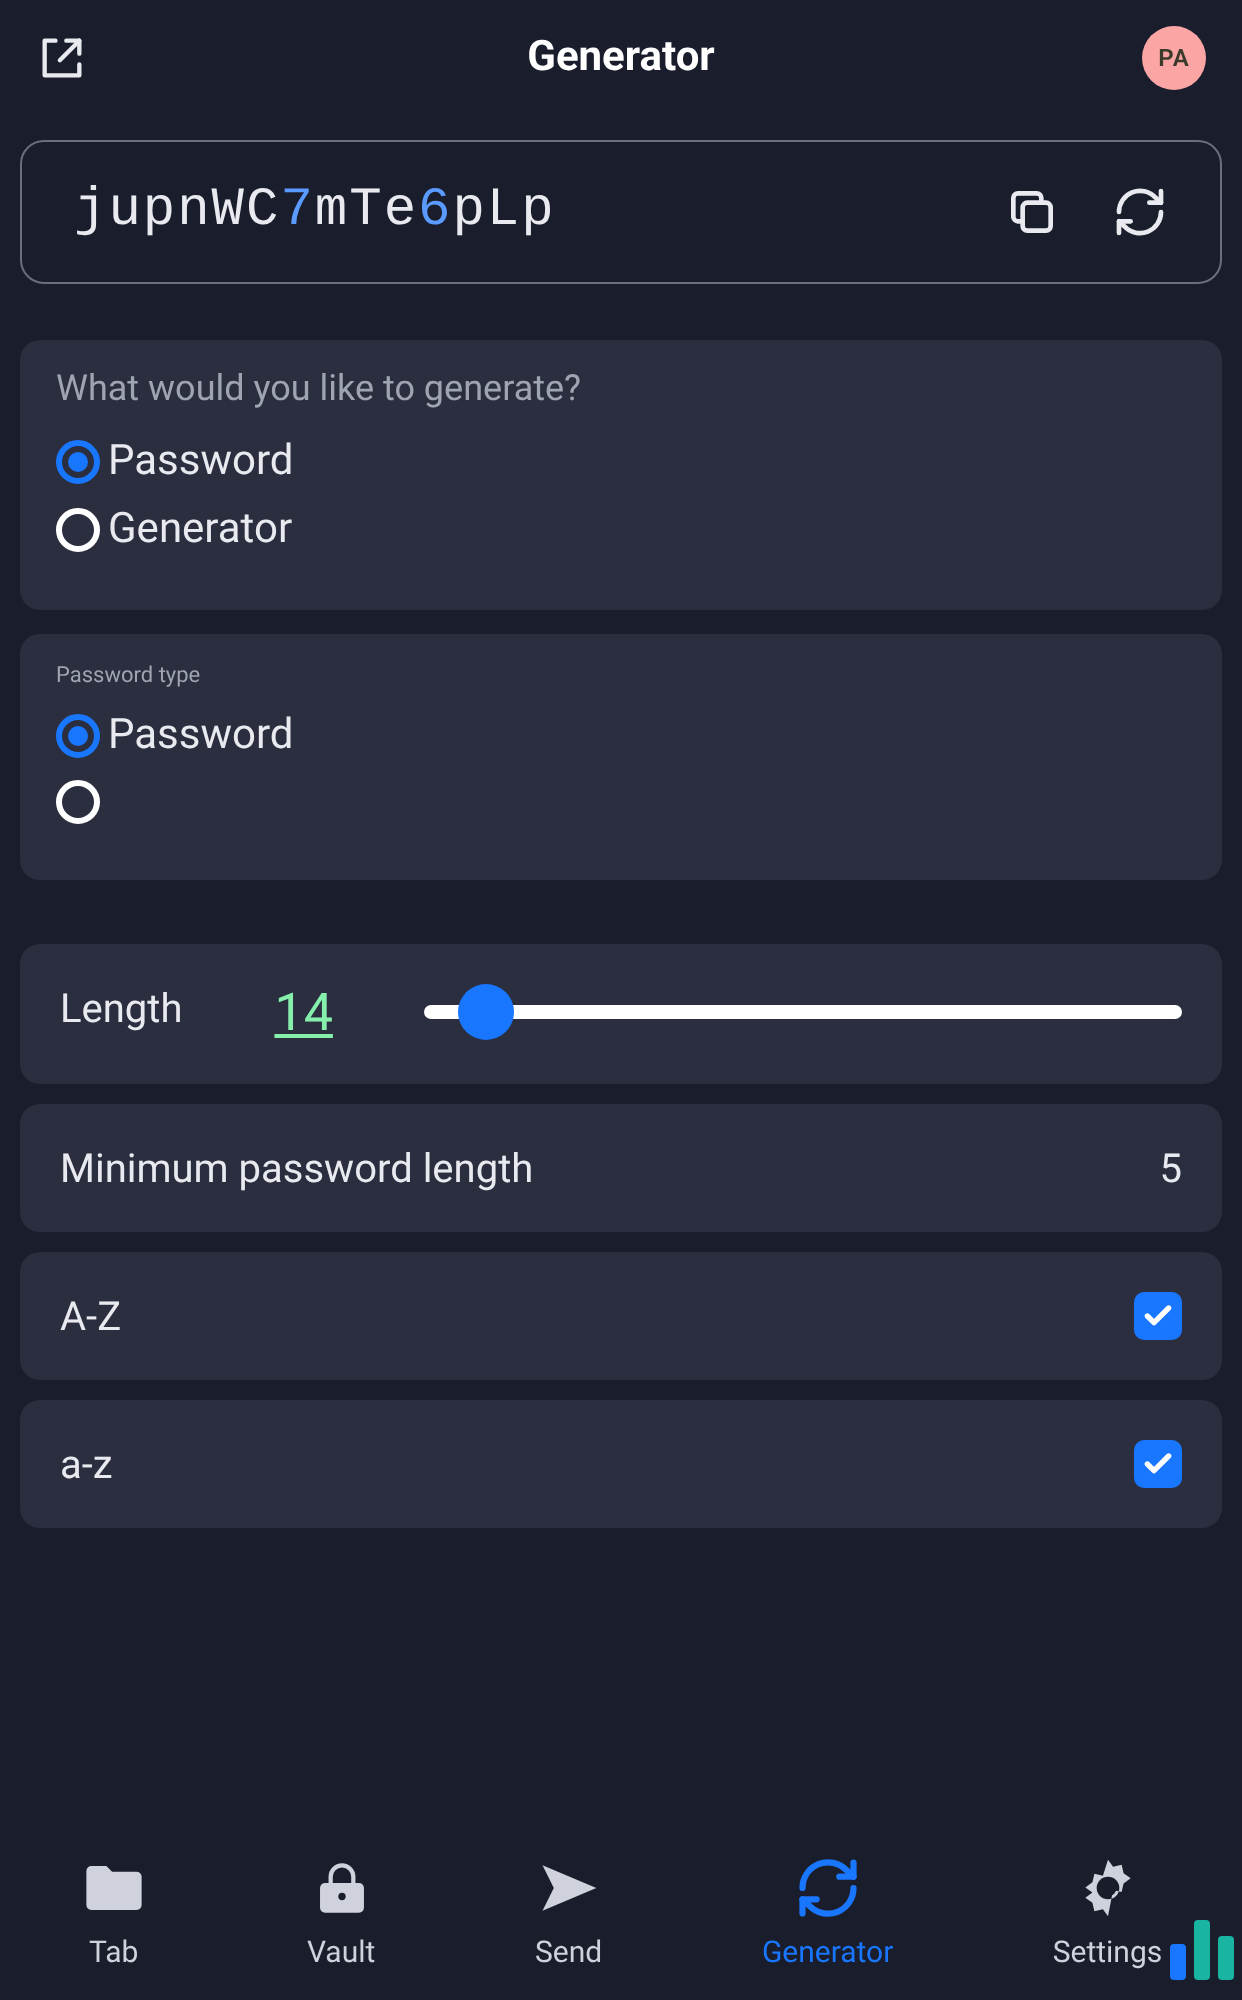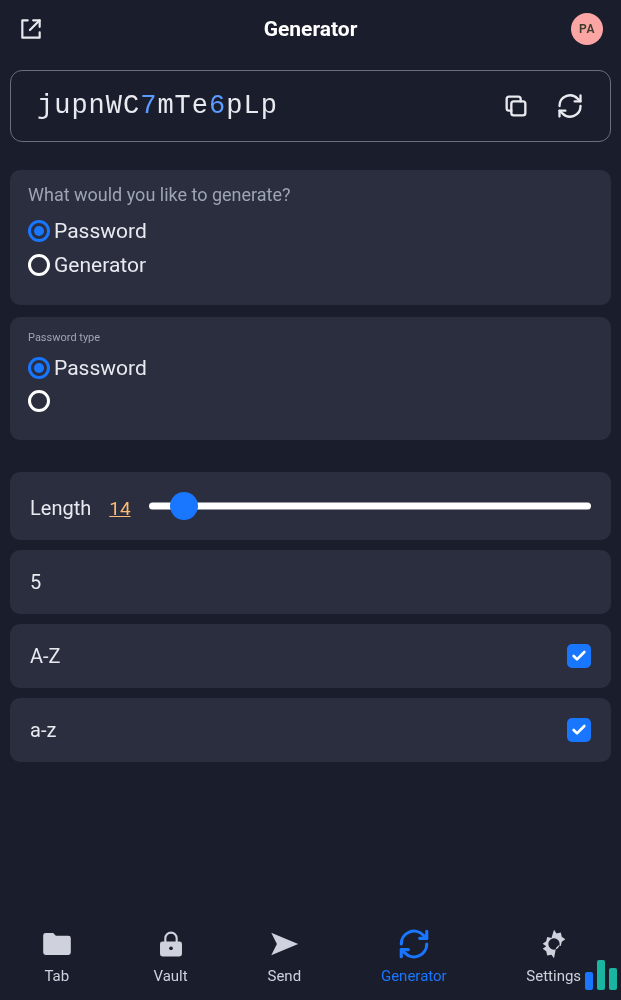--- a/index.html
+++ b/index.html
@@ -35,24 +35,24 @@
   .radio-row { display: flex; align-items: center; gap: 4px; margin: 10px 0; cursor: pointer; }
   .radio-outer { width: 22px; height: 22px; border-radius: 50%; border: 3px solid #fff; display: flex; align-items: center; justify-content: center; flex-shrink: 0; }
   .radio-outer.selected { border-color: #1976ff; }
   .radio-inner { width: 10px; height: 10px; border-radius: 50%; background: #1976ff; }
   .radio-label { color: #e9eaf0; font-size: 21px; }
 
   
   .option-row { background: #2a2e3f; border-radius: 10px; padding: 20px 20px; margin-bottom: 10px; display: flex; align-items: center; justify-content: space-between; gap: 20px; }
   .option-label { color: #e9eaf0; font-size: 20px; }
   .option-value { color: #e9eaf0; font-size: 20px; }
-  .length-value { color: #fdba74; font-size: 19px; margin-left: 10px; text-decoration: underline; }
-
-  
-  .slider-wrap { display: flex; align-items: flex-end; gap: 8px; flex: 1; }
+  .length-value { color: #86efac; font-size: 26px; margin-left: 10px; text-decoration: underline; }
+
+  
+  .slider-wrap { display: flex; align-items: flex-start; gap: 36px; flex: 1; }
   .slider { flex: 1; height: 28px; position: relative; }
   .slider-track { position: absolute; top: 50%; left: 0; right: 0; height: 7px; background: #fff; border-radius: 4px; transform: translateY(-50%); }
   .slider-thumb { position: absolute; top: 50%; width: 28px; height: 28px; background: #1976ff; border-radius: 50%; transform: translate(-50%, -50%); }
 
   
   .checkbox { width: 24px; height: 24px; border-radius: 5px; background: #1976ff; display: flex; align-items: center; justify-content: center; }
   .checkbox svg { stroke: #fff; }
 
   
   .nav { height: 95px; display: flex; align-items: center; justify-content: space-around; background: #1a1d2b; padding-top: 6px; position: relative; }
@@ -137,20 +137,21 @@
       <span class="option-label" data-name="length-label">Length</span>
       <span class="length-value" data-name="length-value">14</span>
       <div class="slider" data-name="length-slider" style="margin-left:10px;">
         <div class="slider-track" data-name="slider-track"></div>
         <div class="slider-thumb" id="slider-thumb" data-name="slider-thumb" style="left: 8%;"></div>
       </div>
     </div>
   </div>
 
   <div class="option-row" data-name="min-length-row">
+    <span class="option-label" data-name="min-length-label">Minimum password length</span>
     <span class="option-value" data-name="min-length-value">5</span>
   </div>
 
   <div class="option-row" data-name="uppercase-row">
     <span class="option-label" data-name="uppercase-label">A-Z</span>
     <div class="checkbox" data-name="uppercase-checkbox">
       <svg data-name="check-icon" width="16" height="16" viewBox="0 0 24 24" fill="none" stroke-width="4" stroke-linecap="round" stroke-linejoin="round">
           <path d="M4 12 L9 17 L20 6"></path>
         </svg>
     </div>

